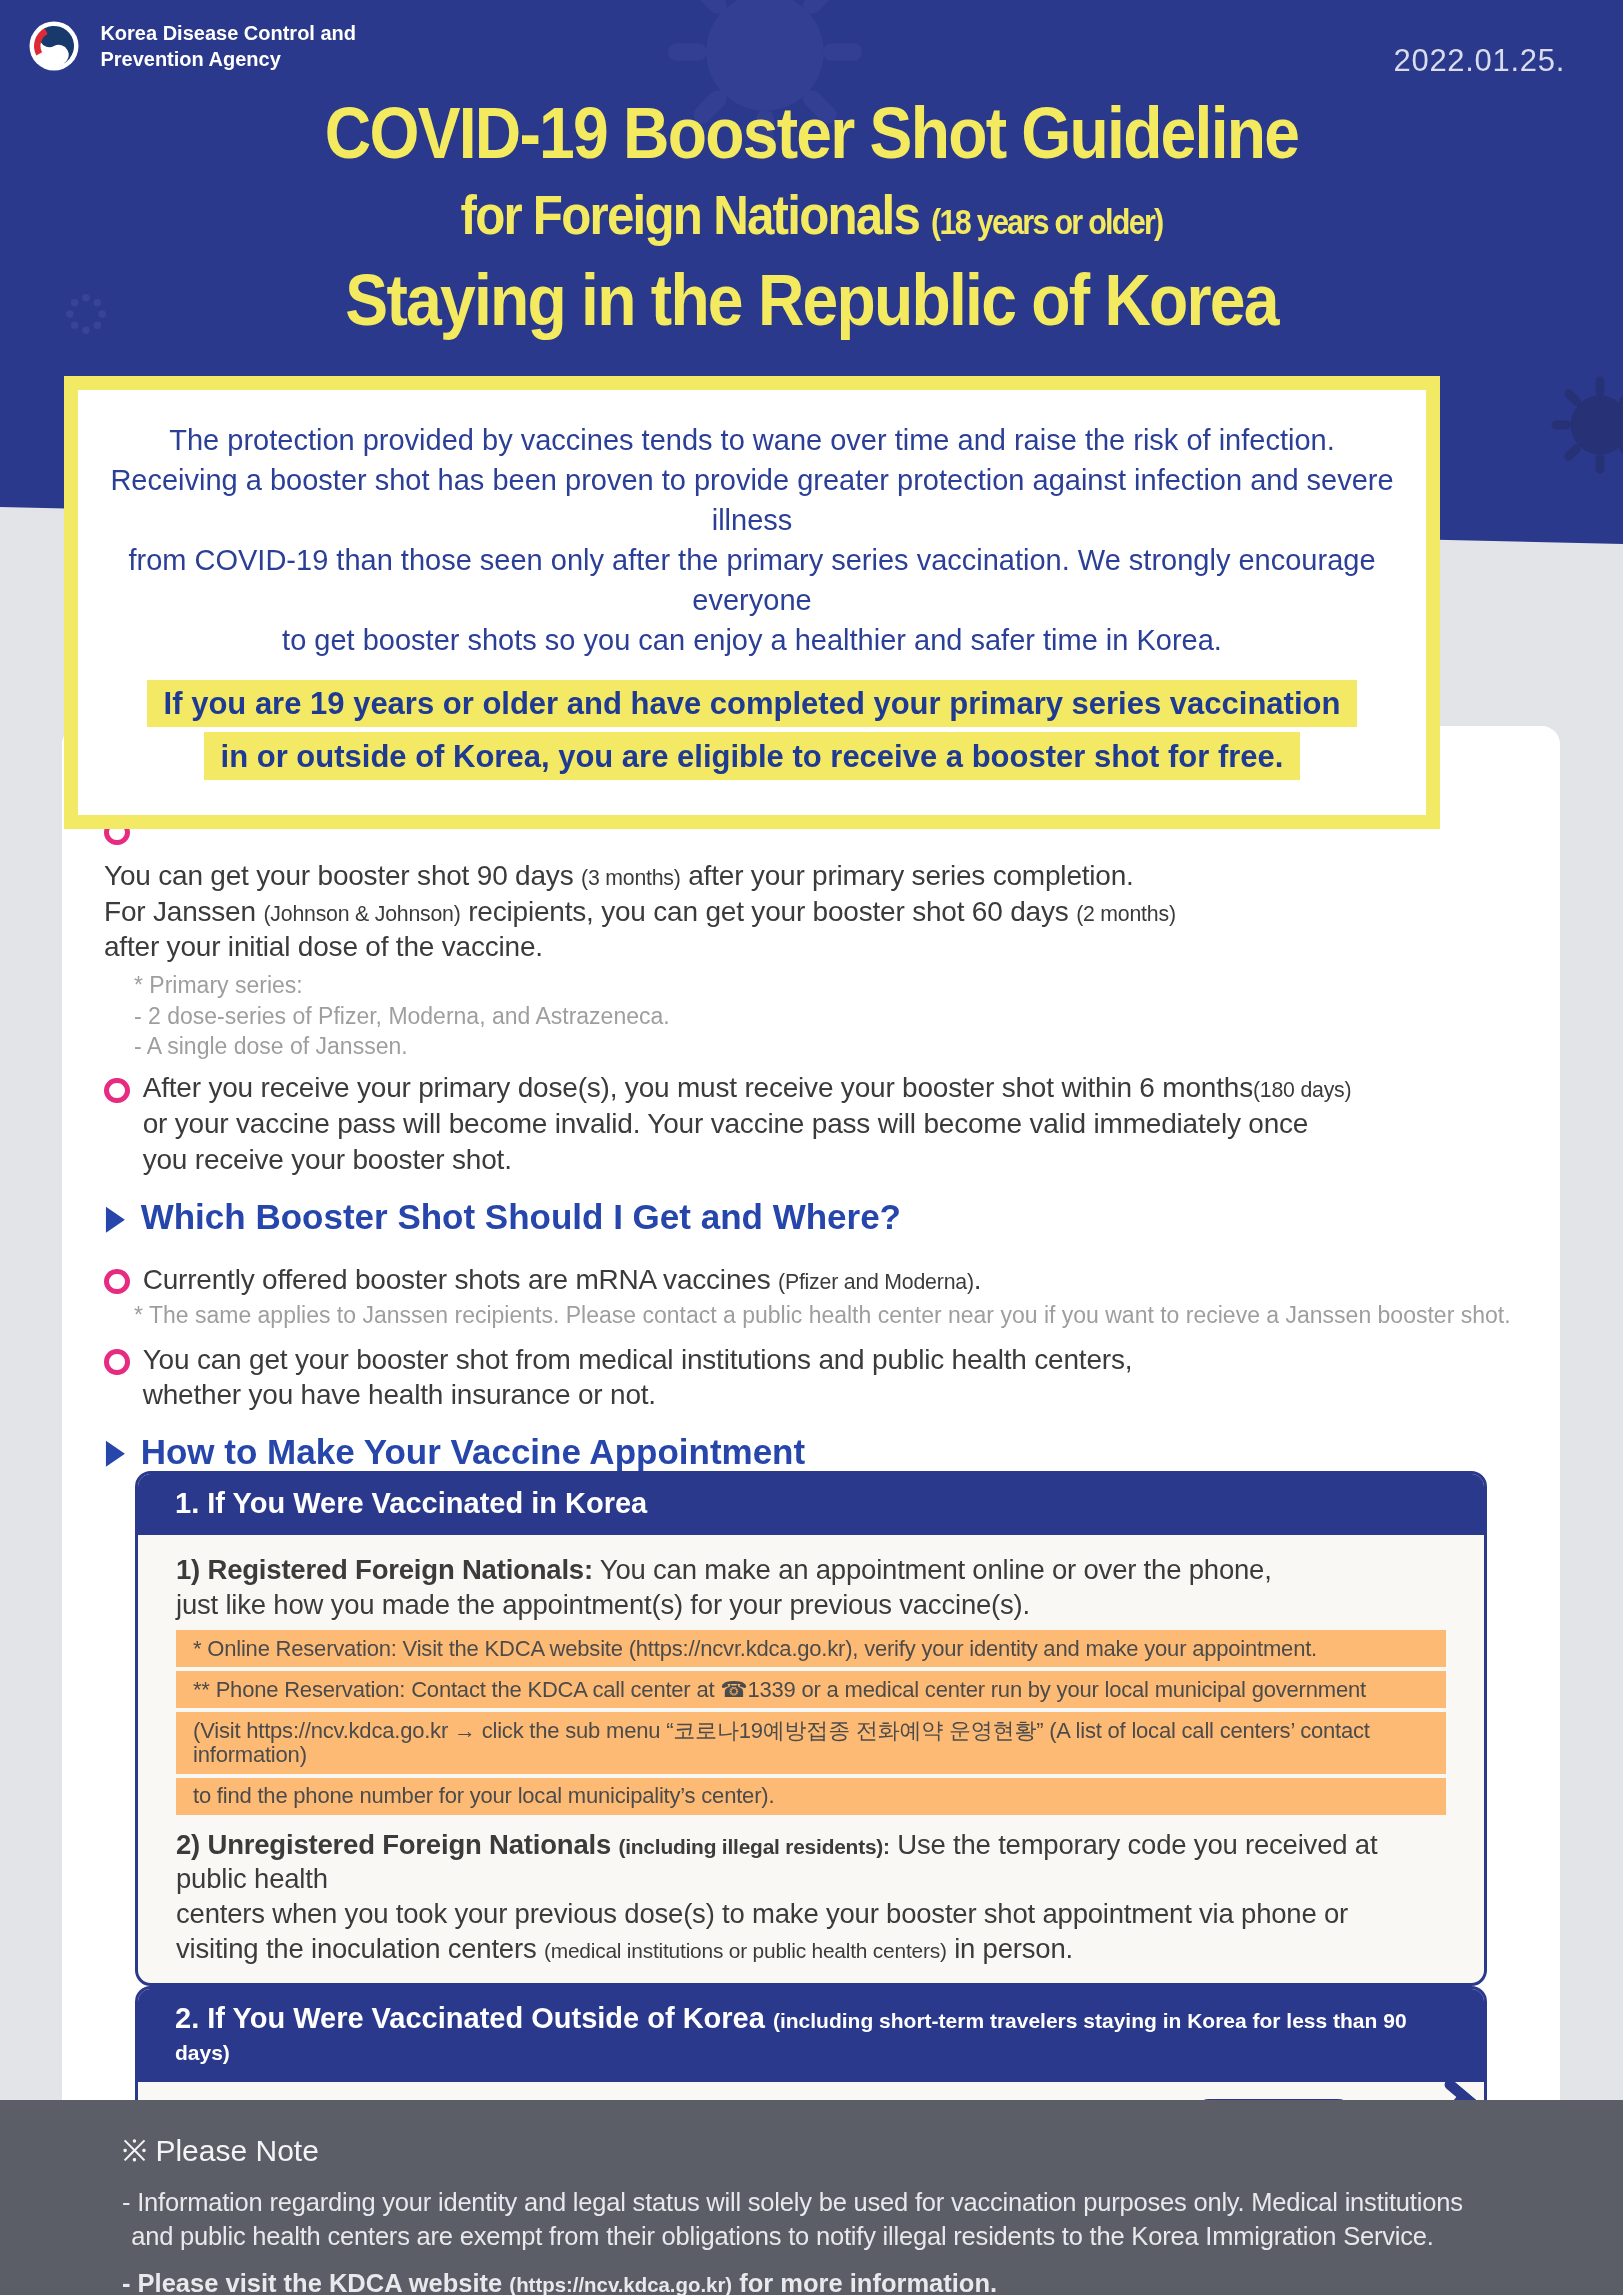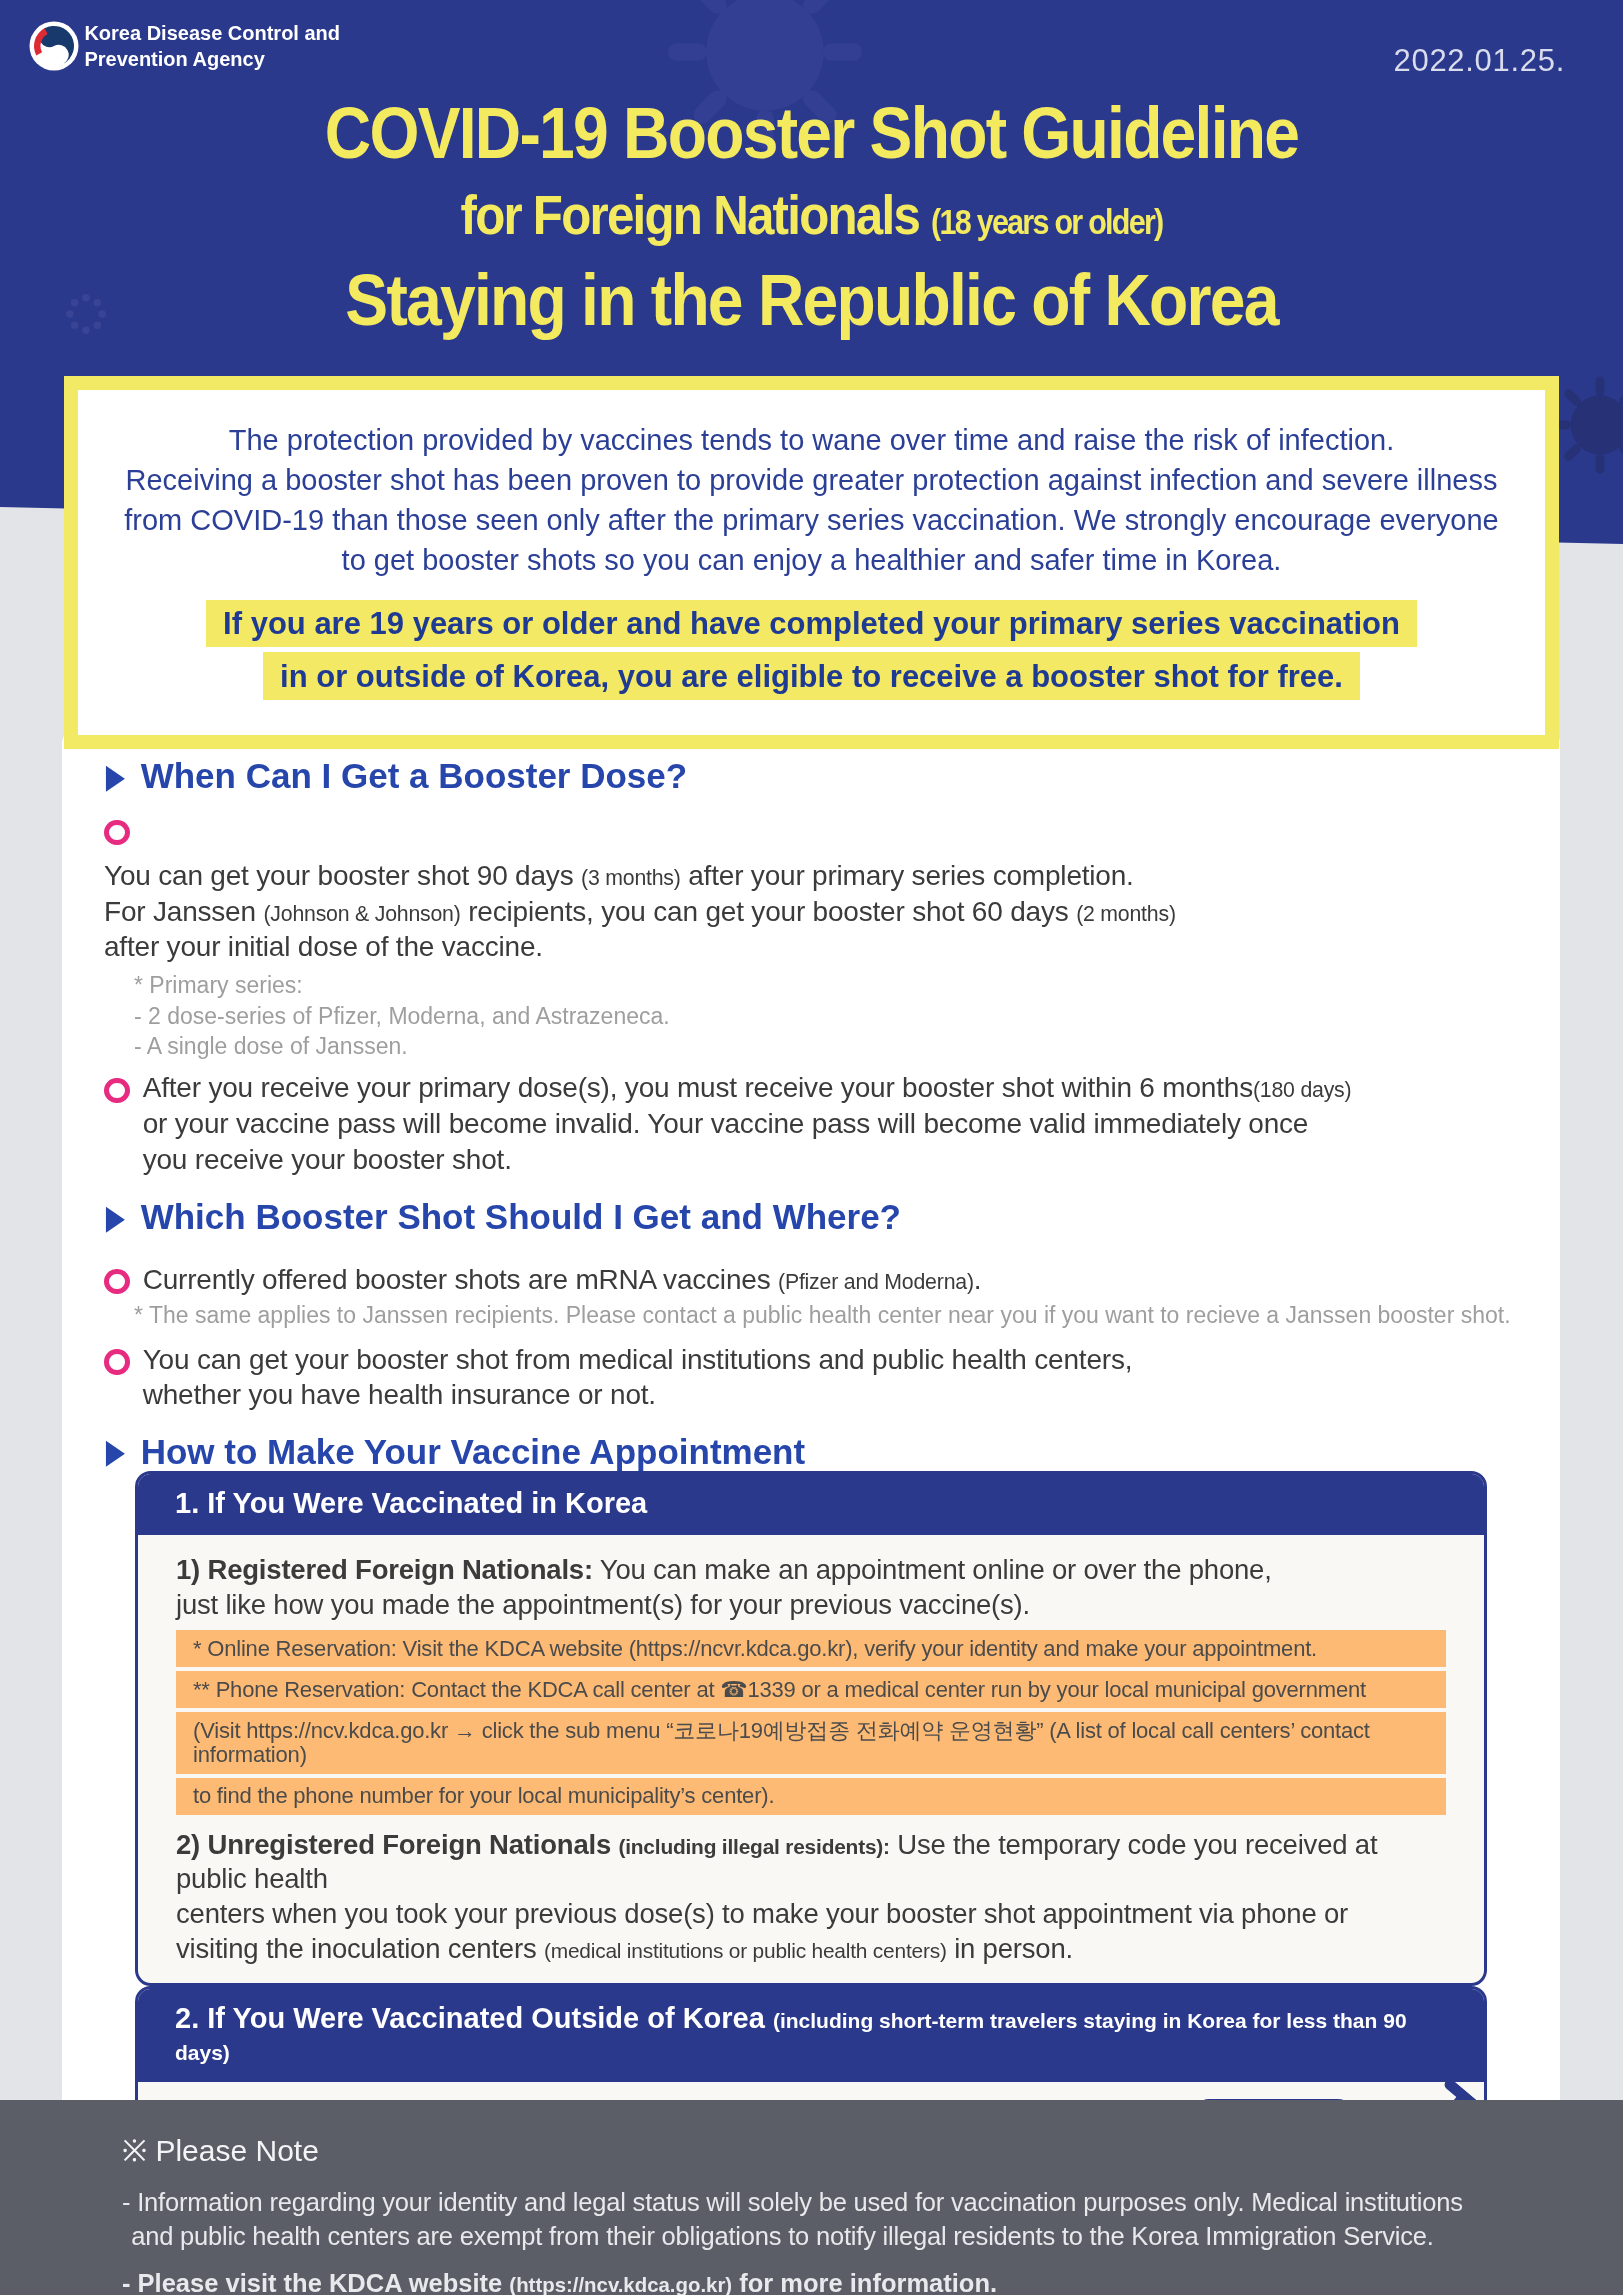--- a/index.html
+++ b/index.html
@@ -2,38 +2,38 @@
 <html style="font-size:10.5px"><head>
 <meta charset="utf-8">
 <style>
   html,body{margin:0;padding:0;}
   .page{position:relative;width:1623px;height:2295px;background:#e3e4e8;overflow:hidden;
         font-family:"Liberation Sans",sans-serif;color:#3b3b3b;}
 
   
   .hdr{position:absolute;top:0;left:0;right:0;height:544px;background:#2b398c;
        clip-path:polygon(0 0,100% 0,100% 100%,0 93.2%);z-index:1;}
-  .logo{position:absolute;top:19.6px;left:29.4px;display:flex;align-items:center;gap:5px;}
+  .logo{position:absolute;top:19.6px;left:29.4px;display:flex;align-items:center;gap:21px;}
   .logo-mark{width:50px;height:50px;}
   .logo-text{color:#ffffff;font-size:20px;line-height:1.3;font-weight:bold;white-space:pre-line;}
   .date{position:absolute;top:43px;right:58px;font-size:31px;color:#d9dcec;letter-spacing:0.7px;}
   .title{position:absolute;top:96px;left:0;right:0;text-align:center;color:#f4ea5f;font-weight:bold;}
   .tline{transform:scaleX(0.88);transform-origin:50% 50%;letter-spacing:-2px;}
   .t1{font-size:73px;line-height:1.0;margin-bottom:18.3px;}
   .t2{font-size:56px;line-height:1.0;margin-bottom:19.6px;}
   .t2 .paren{font-size:0.62em;font-weight:bold;}
   .t3{font-size:73px;line-height:1.0;}
   .deco{position:absolute;z-index:0;}
   .virus-solid-1{top:-46px;left:667px;width:196px;height:196px;color:#333f93;}
   .virus-dots-1{top:287px;left:59px;width:54px;height:54px;color:#3a4494;}
   .virus-solid-2{top:376px;right:-26px;width:98px;height:98px;color:#273176;}
   .virus-tiny{top:503px;left:228px;width:31px;height:31px;color:#36418f;}
 
   
-  .intro{position:absolute;top:376px;left:64px;width:1495px;box-sizing:border-box;z-index:3;
+  .intro{position:absolute;top:376px;left:64px;width:1376px;box-sizing:border-box;z-index:3;
          background:#ffffff;border:14.4px solid #f2e964;padding:30px 25px 35px;text-align:center;}
   .intro-p{font-size:29px;line-height:1.38;color:#2b3f96;white-space:pre-line;margin:0 0 19.6px;}
   .hl-line{margin-top:5.2px;}
   .hl{display:inline-block;background:#f3e964;color:#1f3a92;font-weight:bold;font-size:31px;
       line-height:1.2;padding:5.2px 17px;}
 
   
   .card{position:absolute;top:726px;left:62px;width:1498px;height:1479px;box-sizing:border-box;
         background:#ffffff;border-radius:18.3px;padding:31px 42px 0;z-index:2;}
   .sec-h{display:flex;align-items:flex-start;gap:14.4px;color:#2746ab;font-weight:bold;

